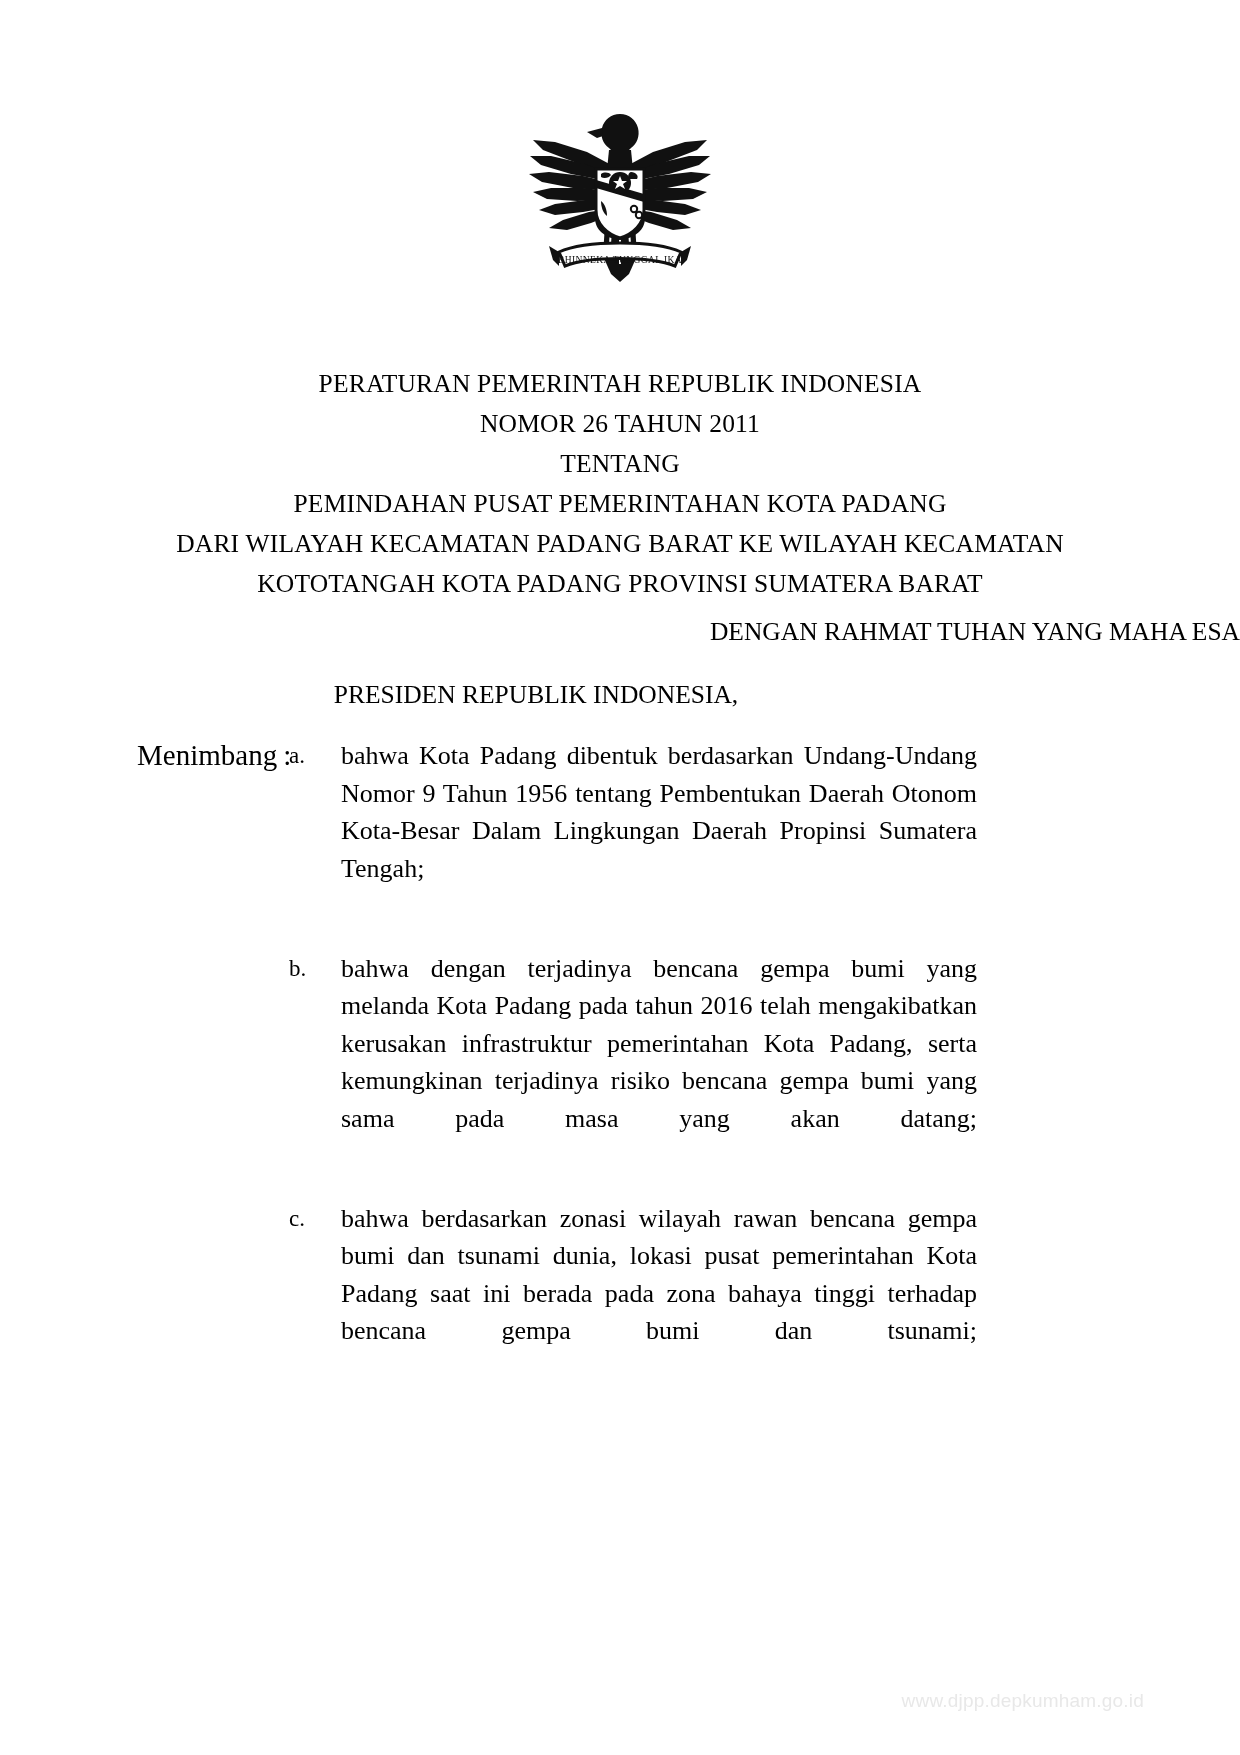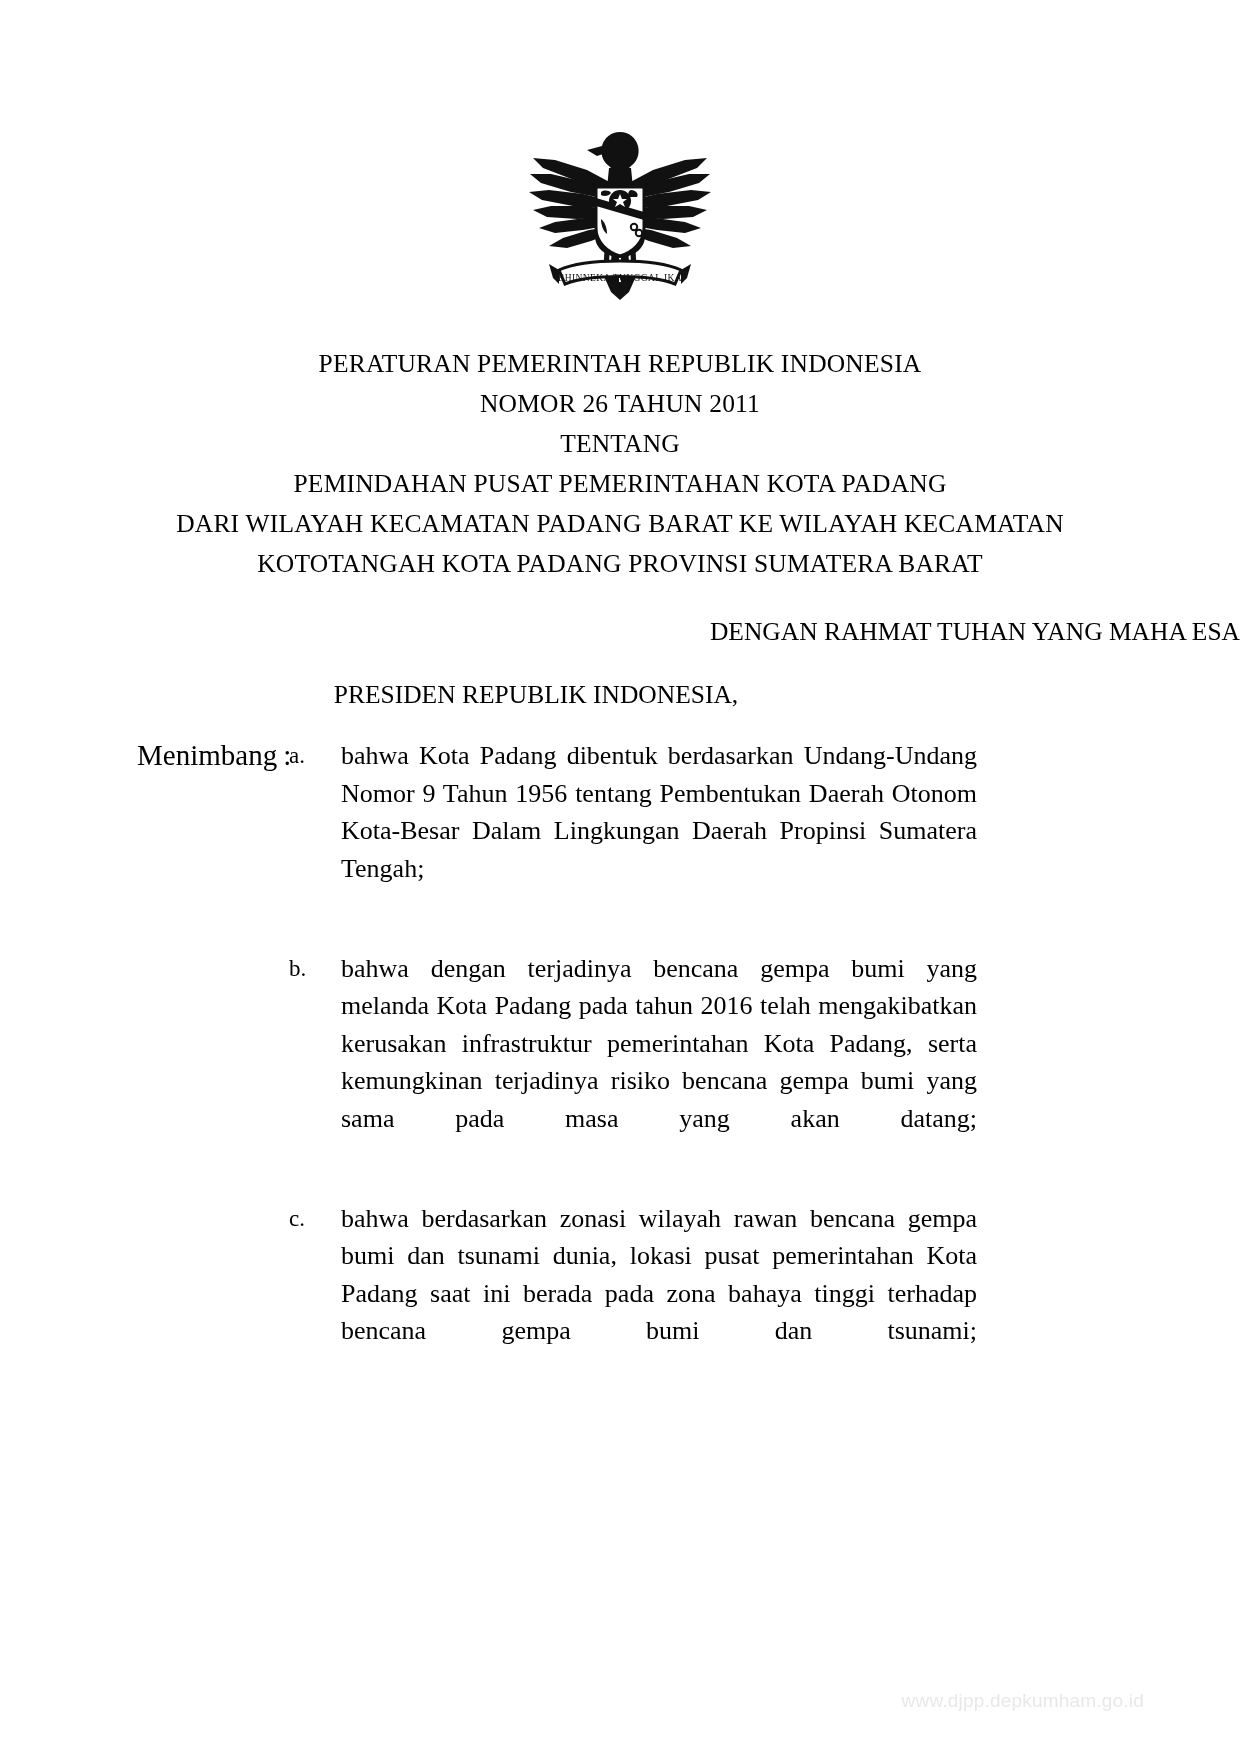--- a/index.html
+++ b/index.html
@@ -14,36 +14,36 @@
     background: #ffffff;
     margin: 0 auto;
     overflow: hidden;
     font-family: "Liberation Serif", "DejaVu Serif", serif;
     color: #000000;
   }
 
   
   .emblem-wrap {
     position: absolute;
-    top: 124px;
+    top: 106px;
     left: 0;
     width: 1240px;
     display: flex;
     justify-content: center;
   }
   .emblem {
     width: 190px;
     height: 185px;
     display: block;
   }
 
   
   .title-block {
     position: absolute;
-    top: 344px;
+    top: 364px;
     left: 0;
     width: 1240px;
     text-align: center;
   }
   .title-line {
     font-size: 25.5px;
     line-height: 40px;
     letter-spacing: 0.2px;
     white-space: nowrap;
   }

